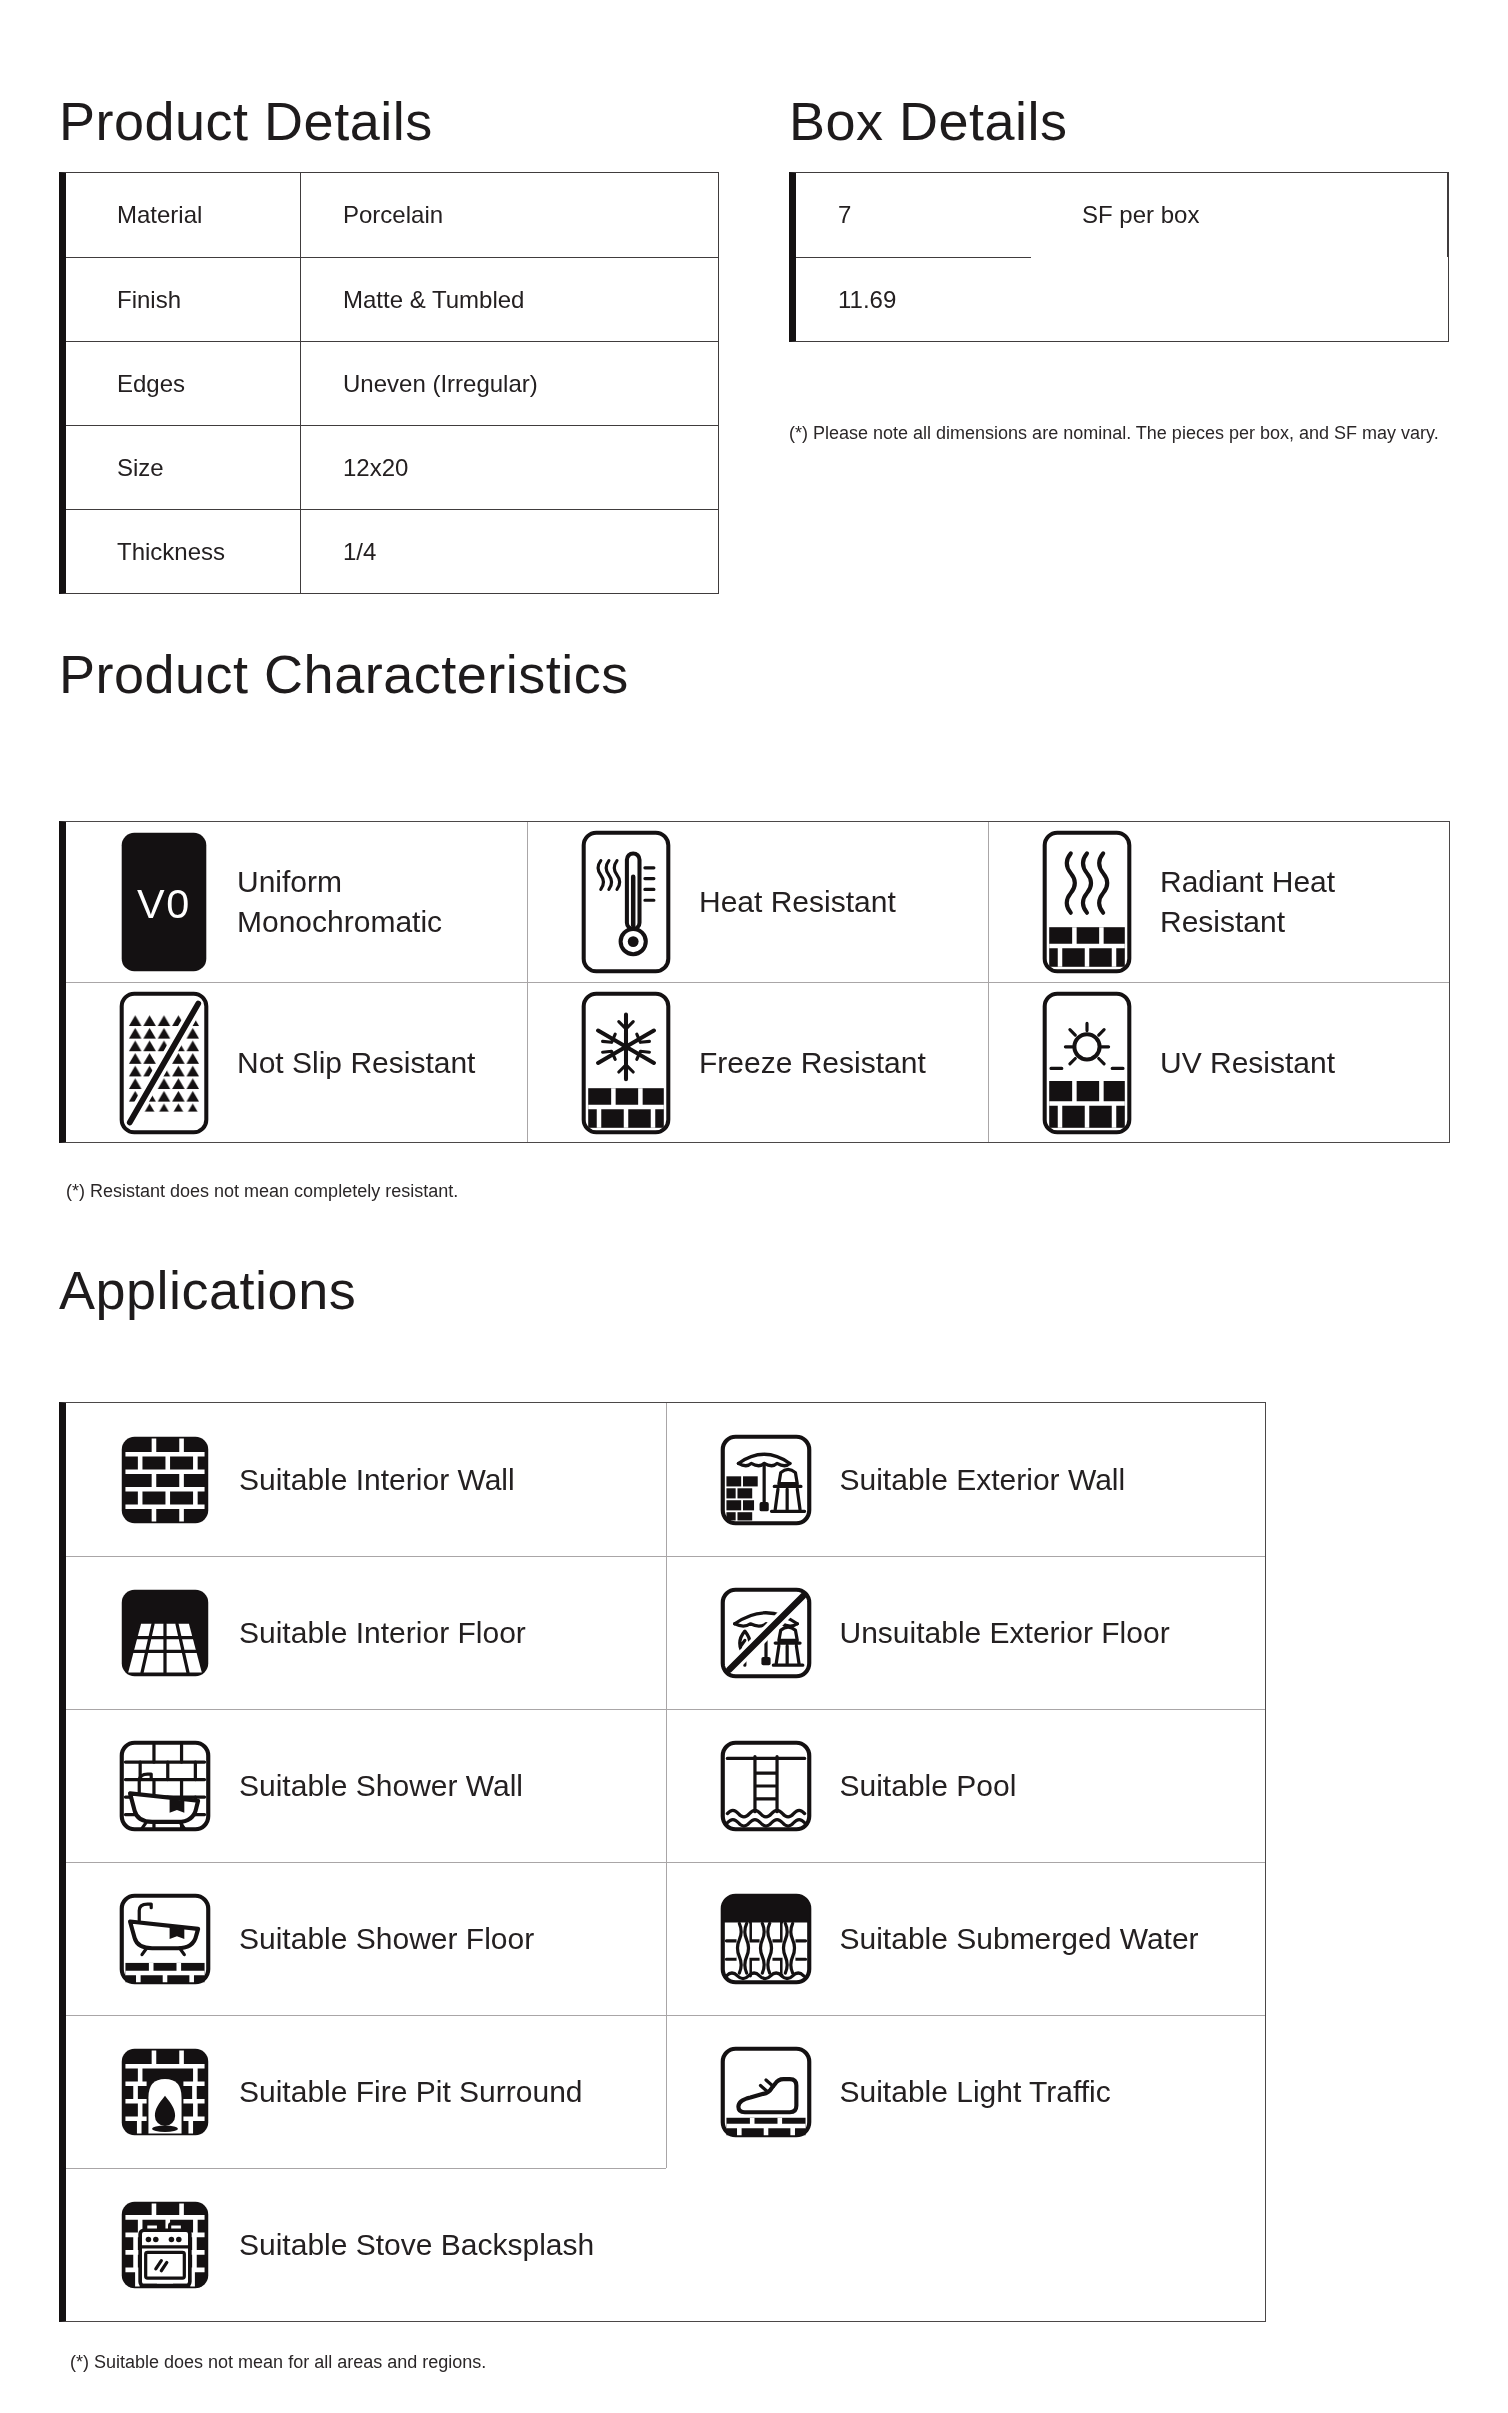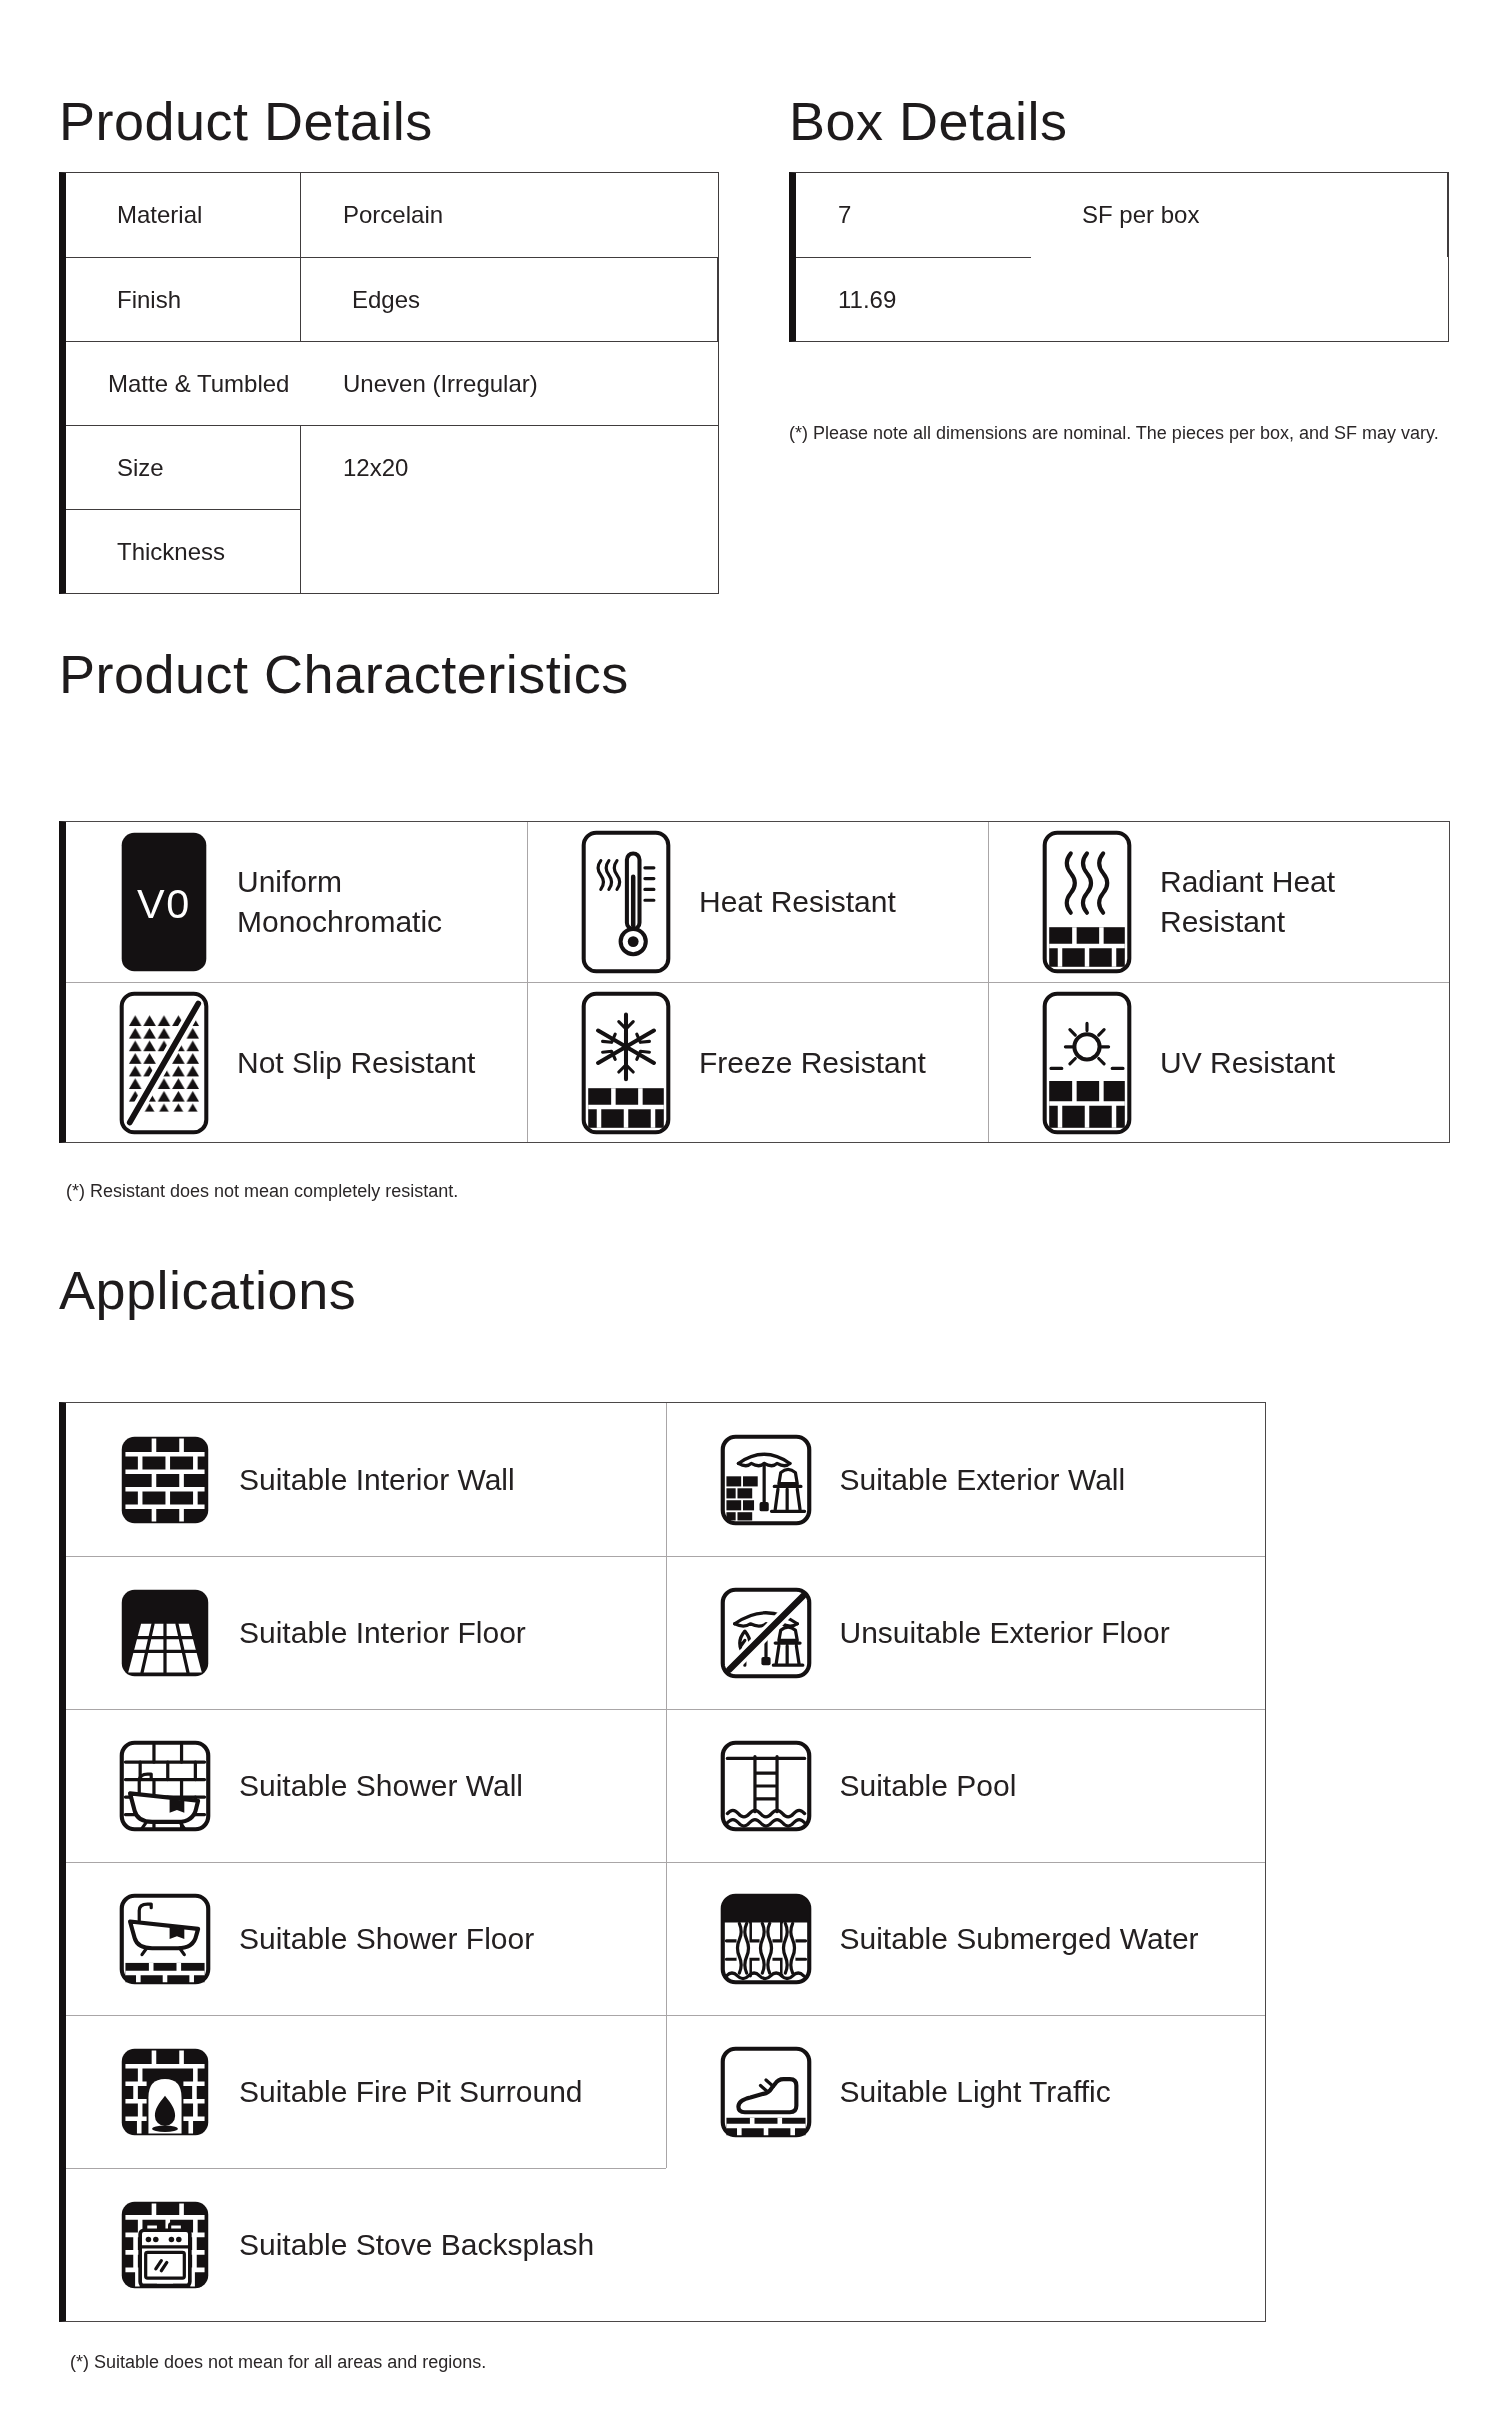--- a/index.html
+++ b/index.html
@@ -68,26 +68,27 @@
 </head>
 <body>
 
 <div class="h1" id="pd-title">Product Details</div>
 <div class="h1" id="bd-title">Box Details</div>
 
 <div class="spec-table" id="pd-table">
   <div class="spec-cell lab">Material</div>
   <div class="spec-cell val">Porcelain</div>
   <div class="spec-cell lab">Finish</div>
+  <div class="spec-cell val">Matte &amp; Tumbled</div>
   <div class="spec-cell lab">Edges</div>
-  <div class="spec-cell val">Matte &amp; Tumbled</div>
   <div class="spec-cell val">Uneven (Irregular)</div>
   <div class="spec-cell lab">Size</div>
   <div class="spec-cell val">12x20</div>
   <div class="spec-cell lab">Thickness</div>
+  <div class="spec-cell val">1/4</div>
 </div>
 
 <div class="spec-table" id="bd-table">
   <div class="spec-cell val">7</div>
   <div class="spec-cell lab">SF per box</div>
   <div class="spec-cell val">11.69</div>
 </div>
 <div class="note" id="bd-note">(*) Please note all dimensions are nominal. The pieces per box, and SF may vary.</div>
 
 <div class="h1" id="pc-title">Product Characteristics</div>

